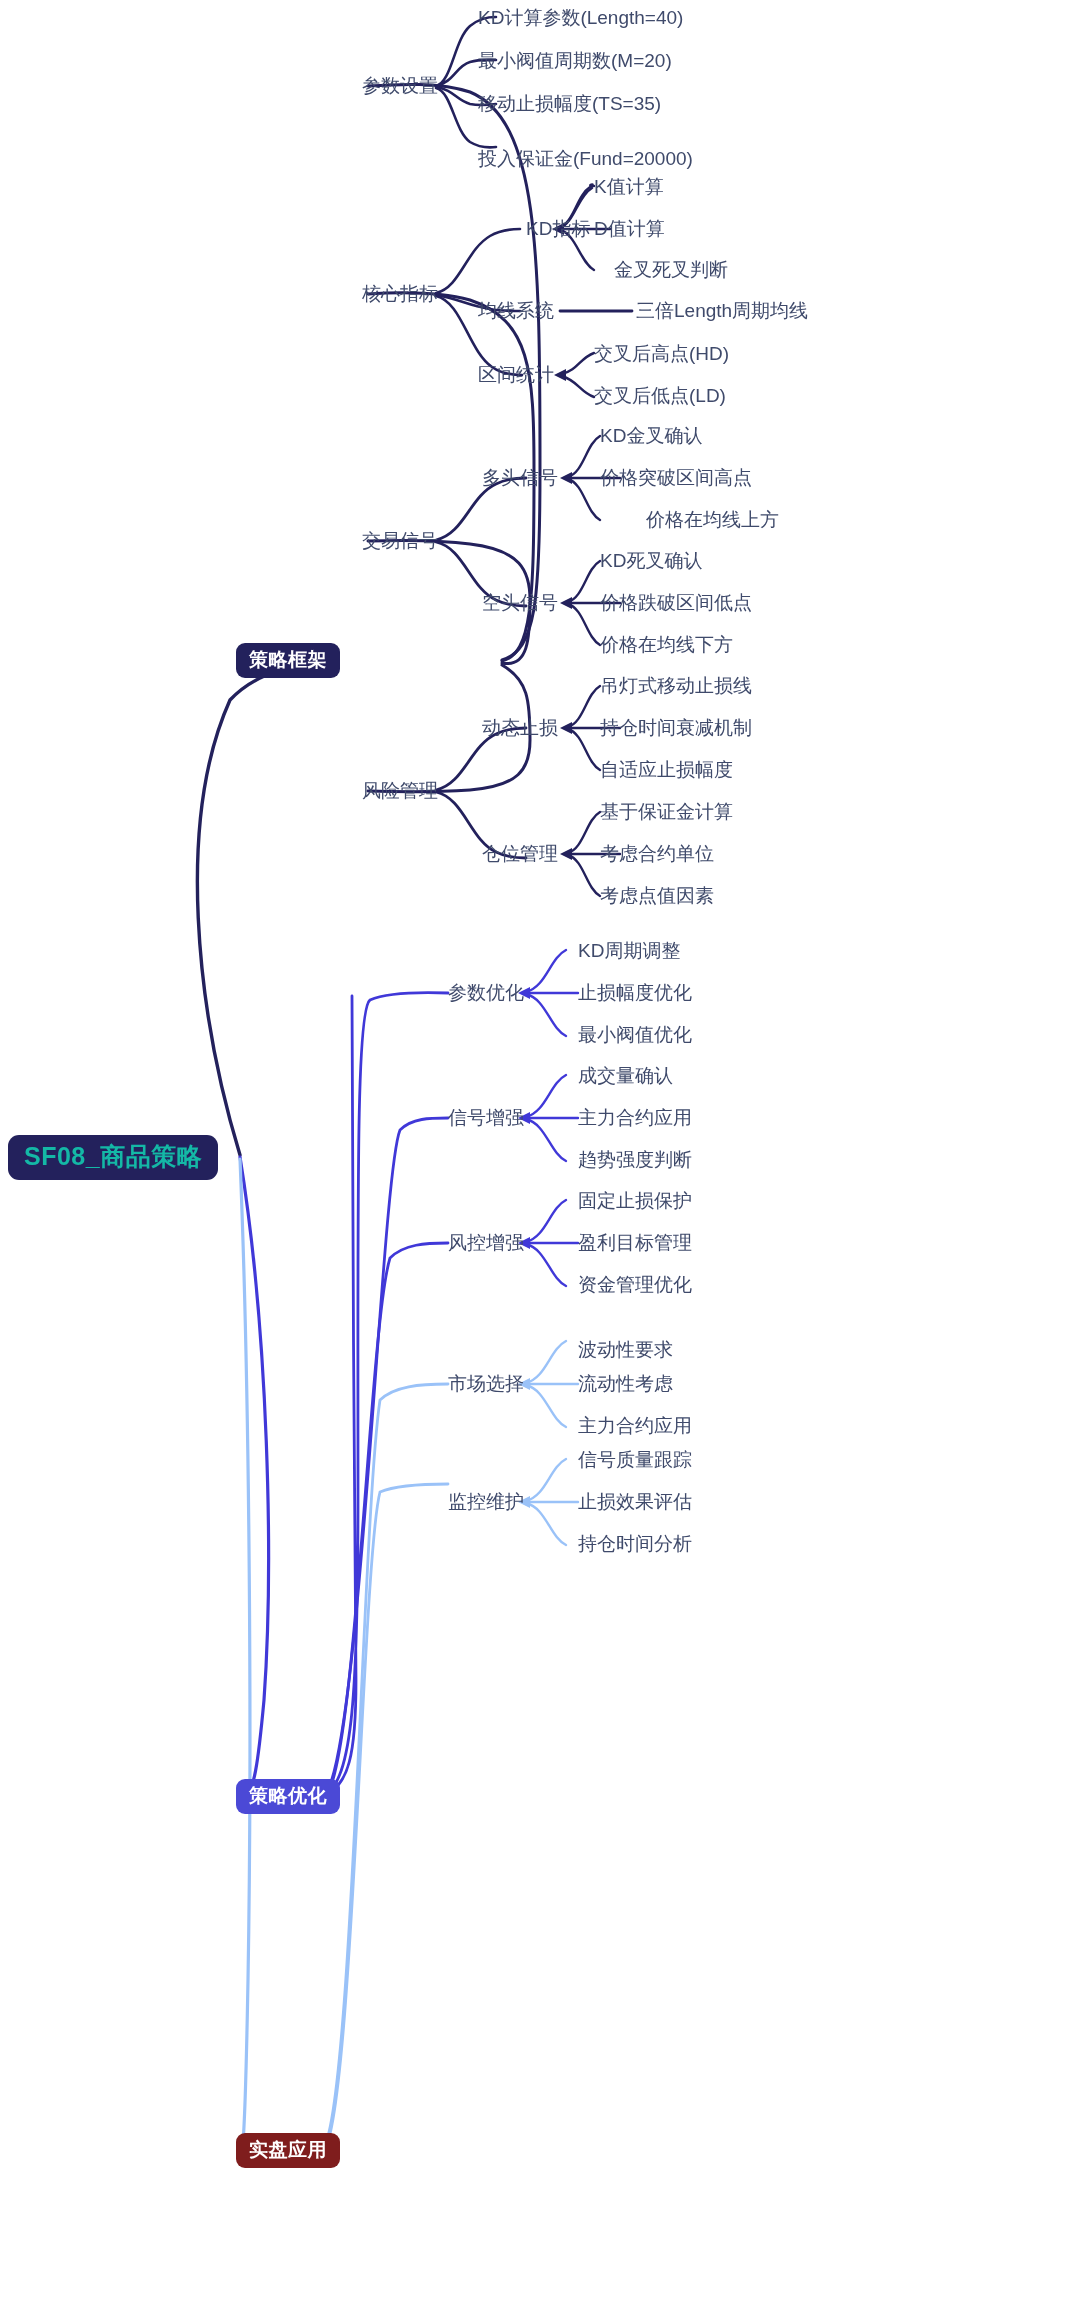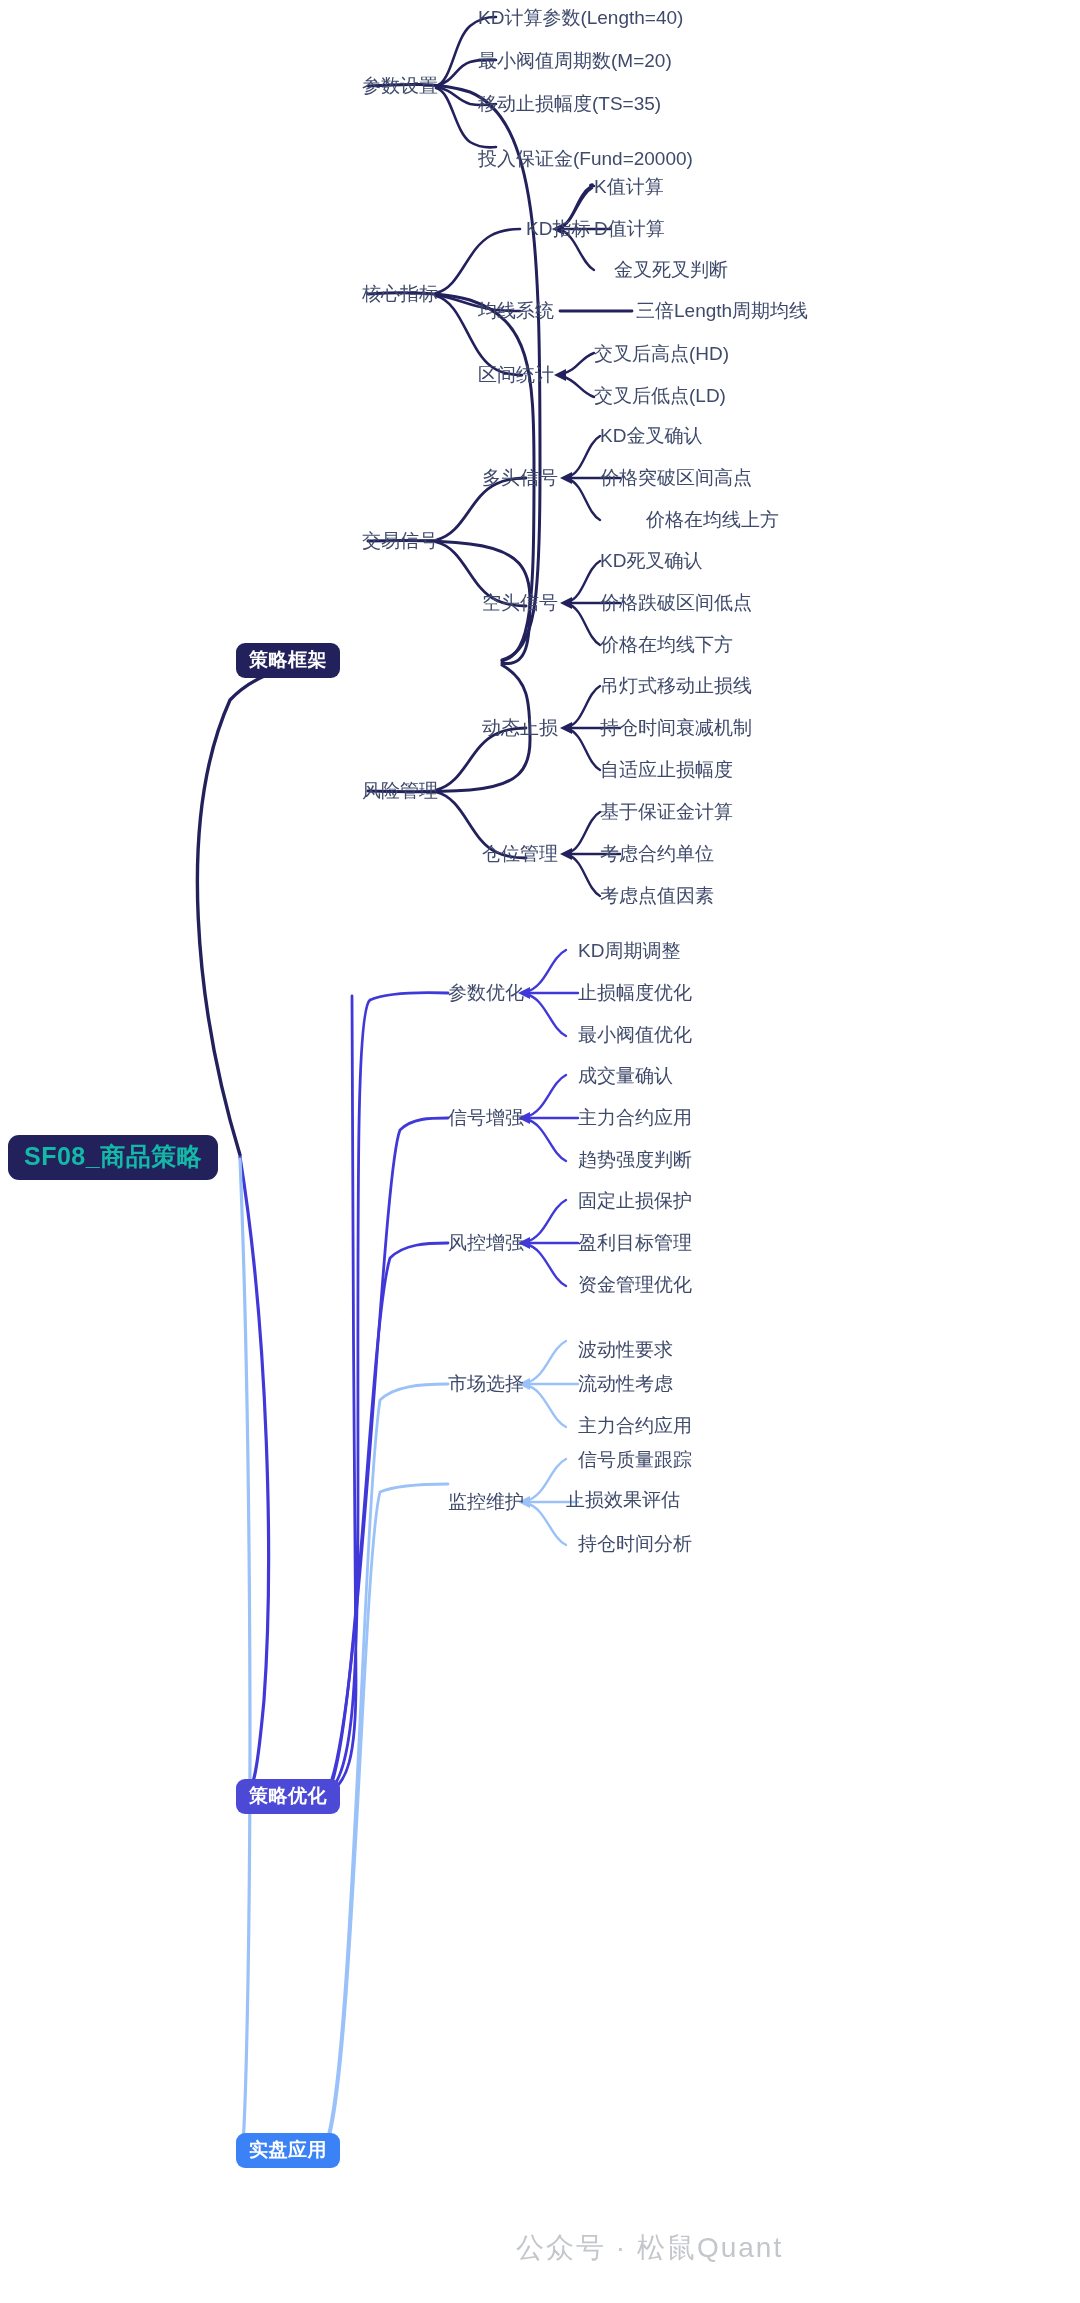--- a/index.html
+++ b/index.html
@@ -14,21 +14,21 @@
     letter-spacing:.5px;line-height:1;
   }
   
   .pill{
     color:#fff;font-weight:bold;font-size:19px;
     border-radius:9px;padding:7px 13px 9px 13px;line-height:1;
     letter-spacing:.5px;
   }
   .pill.dark{background:#23215c;}
   .pill.indigo{background:#4b49d6;}
-  .pill.lightblue{background:#3b82f6;}
+  .pill.lightblue{background:#7f1d1d;}
   
   .l2{font-size:19px;color:#3f4a6b;line-height:1;}
   
   .l3{font-size:19px;color:#3f4a6b;line-height:1;}
   
   .watermark{
     position:absolute;display:flex;align-items:center;gap:10px;
     color:#c3c6cb;font-size:28px;letter-spacing:2px;
   }
   .wx{position:relative;width:42px;height:30px;}
@@ -212,28 +212,27 @@
 
   <div class="node pill lightblue" style="left:236px;top:2133px;">实盘应用</div>
 
   <div class="node l2" style="left:448px;top:1374px;">市场选择</div>
   <div class="node l3" style="left:578px;top:1332px;margin-top:8px;">波动性要求</div>
   <div class="node l3" style="left:578px;top:1374px;">流动性考虑</div>
   <div class="node l3" style="left:578px;top:1416px;">主力合约应用</div>
 
   <div class="node l2" style="left:448px;top:1492px;">监控维护</div>
   <div class="node l3" style="left:578px;top:1450px;">信号质量跟踪</div>
-  <div class="node l3" style="left:566px;top:1492px;font-family:Liberation Mono, monospace;">止损效果评估</div>
+  <div class="node l3" style="left:578px;top:1492px;">止损效果评估</div>
   <div class="node l3" style="left:578px;top:1534px;">持仓时间分析</div>
 
   <div class="watermark" style="left:464px;top:2229px;">
     <span class="wx">
       <span class="bubA" style="display:block;position:absolute;"></span>
       <span class="bubB" style="display:block;position:absolute;"></span>
       <span class="dot" style="left:7px;top:7px;"></span>
       <span class="dot" style="left:16px;top:7px;"></span>
       <span class="dot" style="left:22px;top:17px;"></span>
       <span class="dot" style="left:29px;top:17px;"></span>
     </span>
-    <span>公众号 · 松鼠Quant</span>
   </div>
 
 </div>
 
 </body></html>

